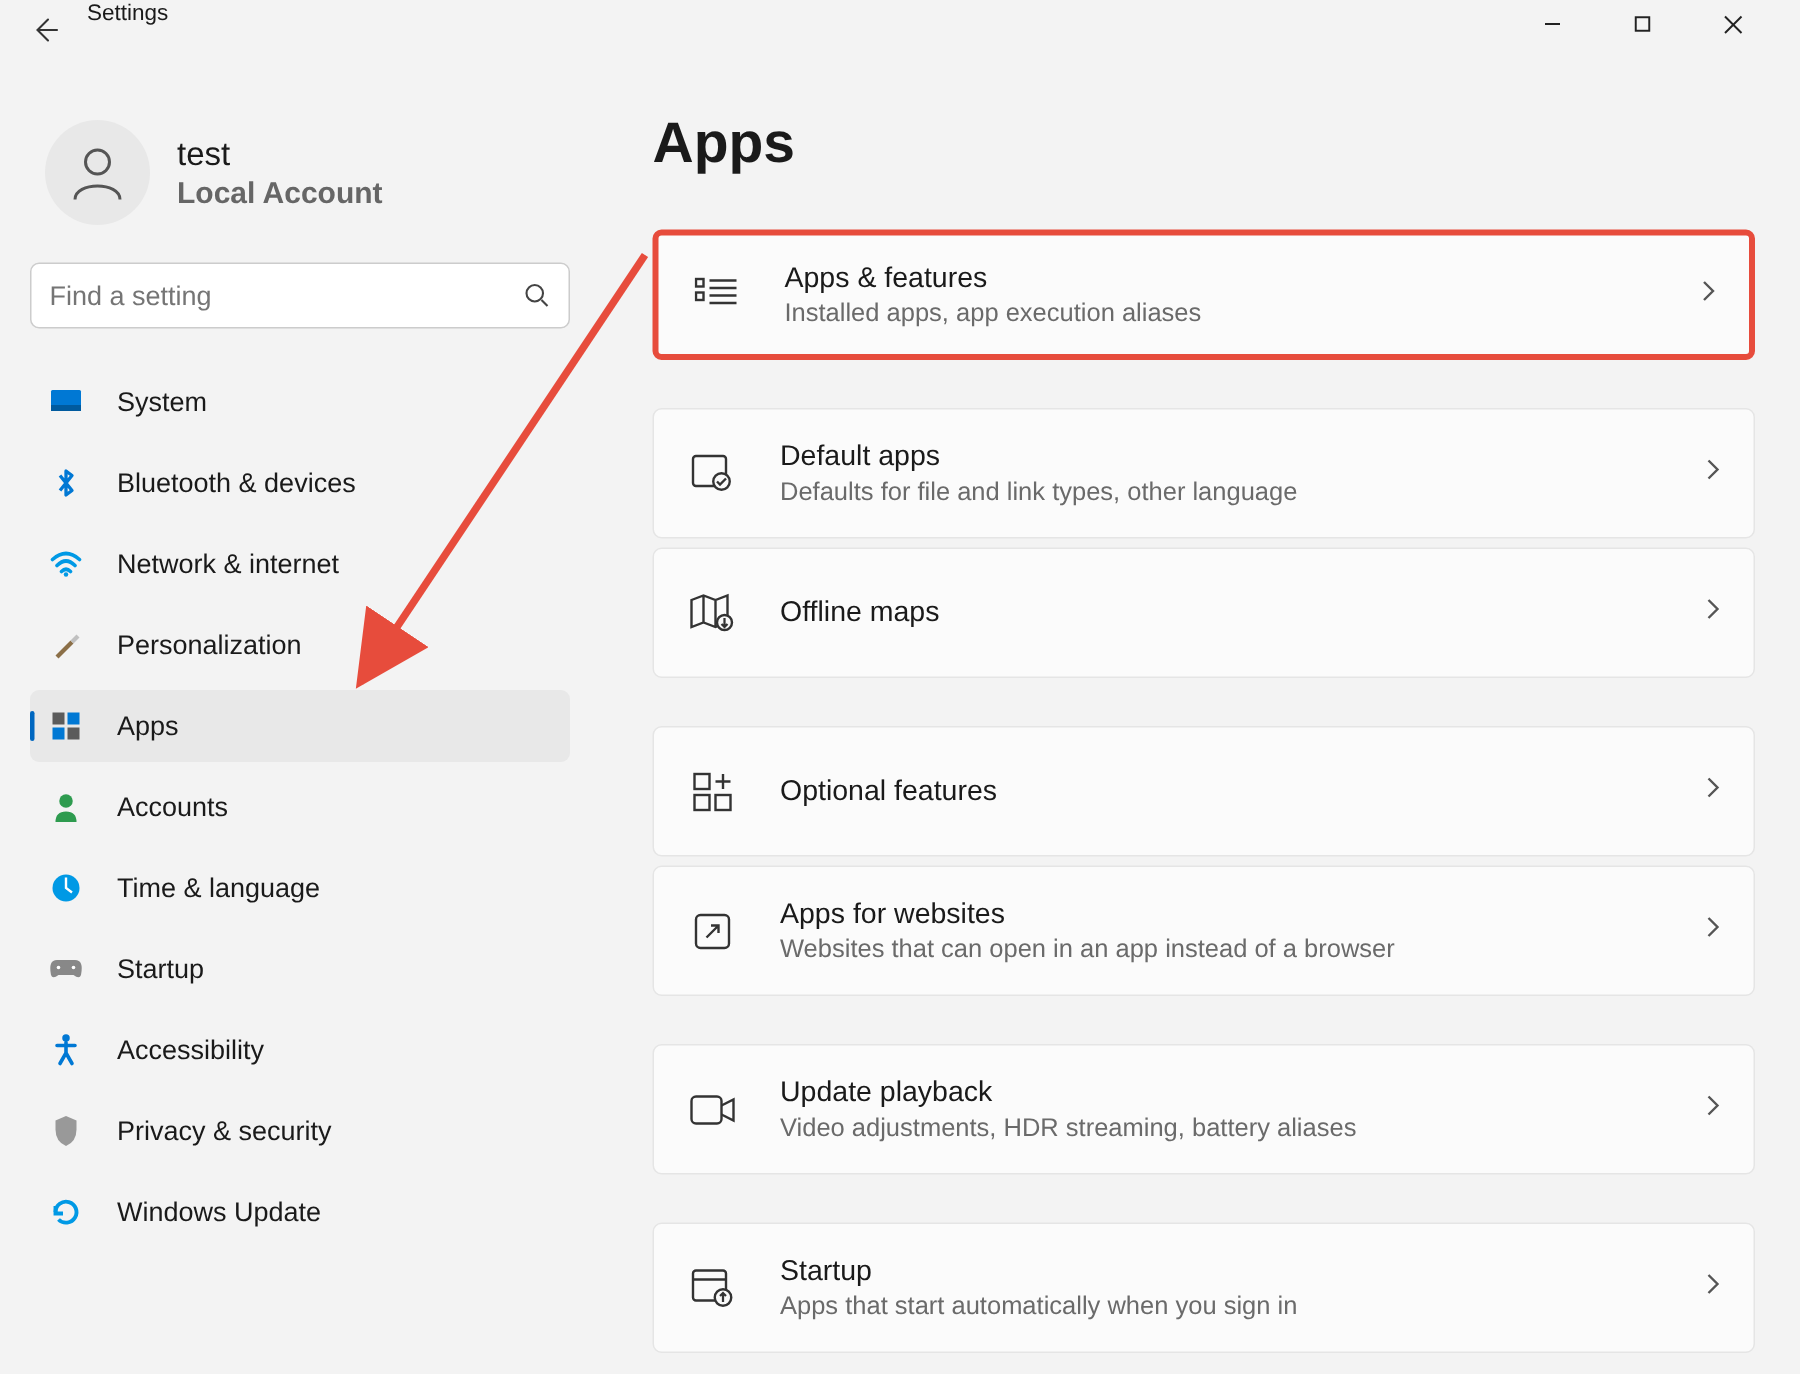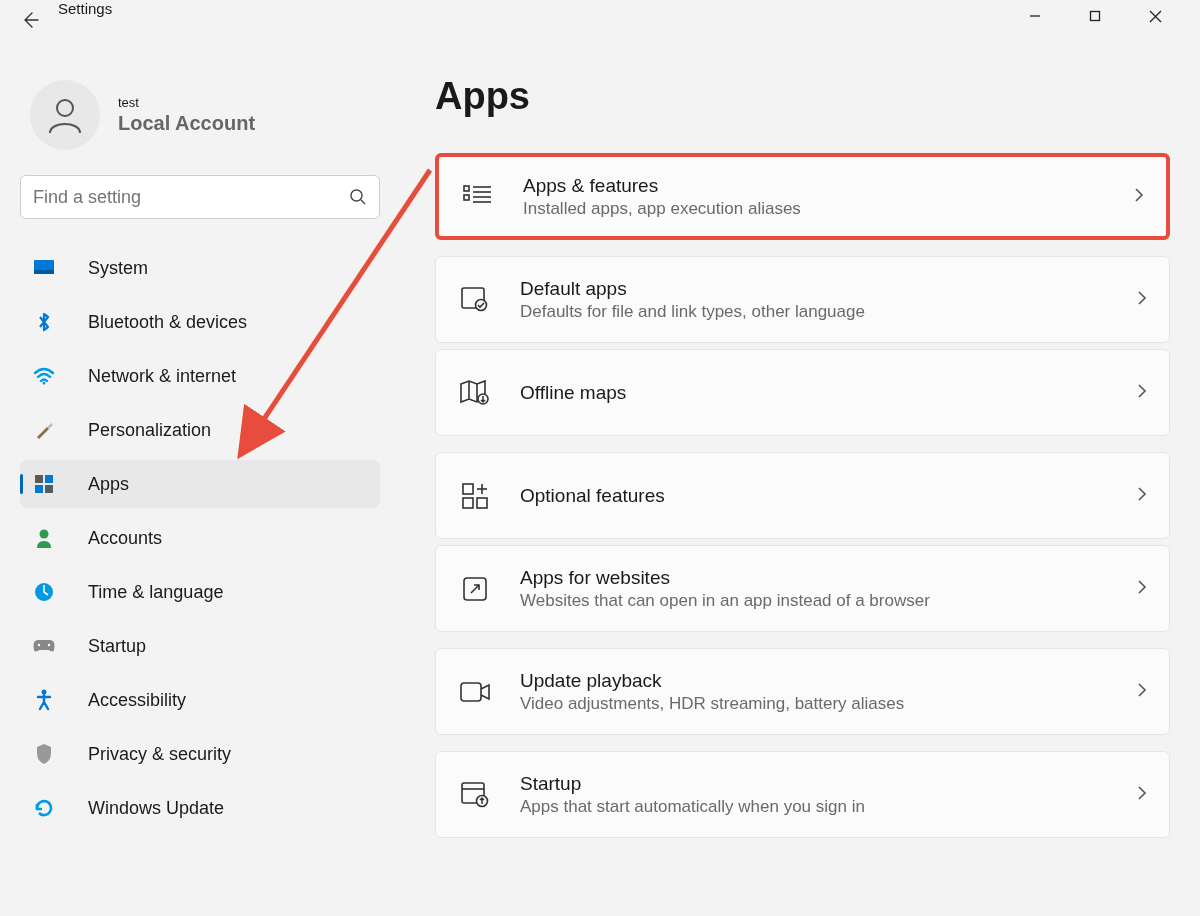--- a/index.html
+++ b/index.html
@@ -64,21 +64,21 @@
 .avatar-circle {
   width: 70px;
   height: 70px;
   border-radius: 50%;
   background: #e8e8e8;
   display: flex;
   align-items: center;
   justify-content: center;
 }
 .user-name {
-  font-size: 13px;
+  font-size: 22px;
   color: #1a1a1a;
 }
 .user-type {
   font-size: 20px;
   color: #666;
   margin-top: 2px;
   font-weight: bold;
 }
 .search-box {
   width: 100%;
@@ -101,21 +101,21 @@
 }
 .nav-list {
   list-style: none;
 }
 .nav-item {
   display: flex;
   align-items: center;
   height: 48px;
   padding: 0 12px;
   border-radius: 6px;
-  gap: 32px;
+  gap: 22px;
   cursor: pointer;
   margin-bottom: 6px;
   position: relative;
 }
 .nav-item.selected {
   background: #e8e8e8;
 }
 .nav-item.selected::before {
   content: "";
   position: absolute;
@@ -152,21 +152,21 @@
   border: 1px solid #e5e5e5;
   border-radius: 6px;
   height: 87px;
   display: flex;
   align-items: center;
   padding: 0 22px;
   margin-bottom: 6px;
   cursor: pointer;
 }
 .card-group {
-  margin-bottom: 16px;
+  margin-bottom: 32px;
 }
 .card.highlighted {
   border: 4px solid #e74c3c;
 }
 .card-icon {
   width: 34px;
   height: 34px;
   display: flex;
   align-items: center;
   justify-content: center;

